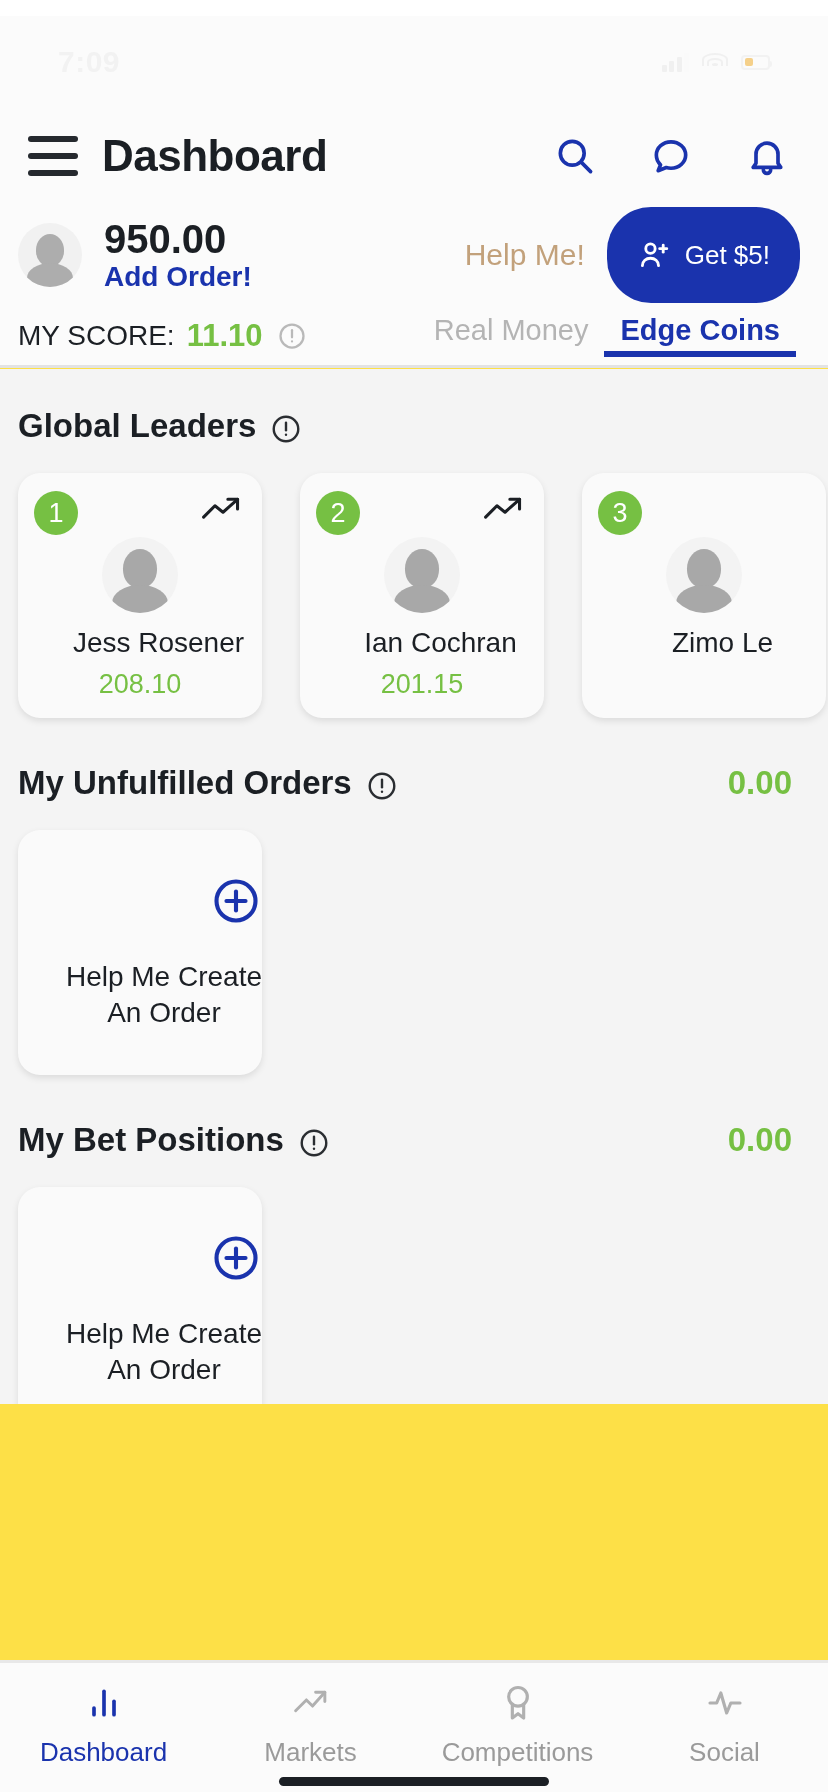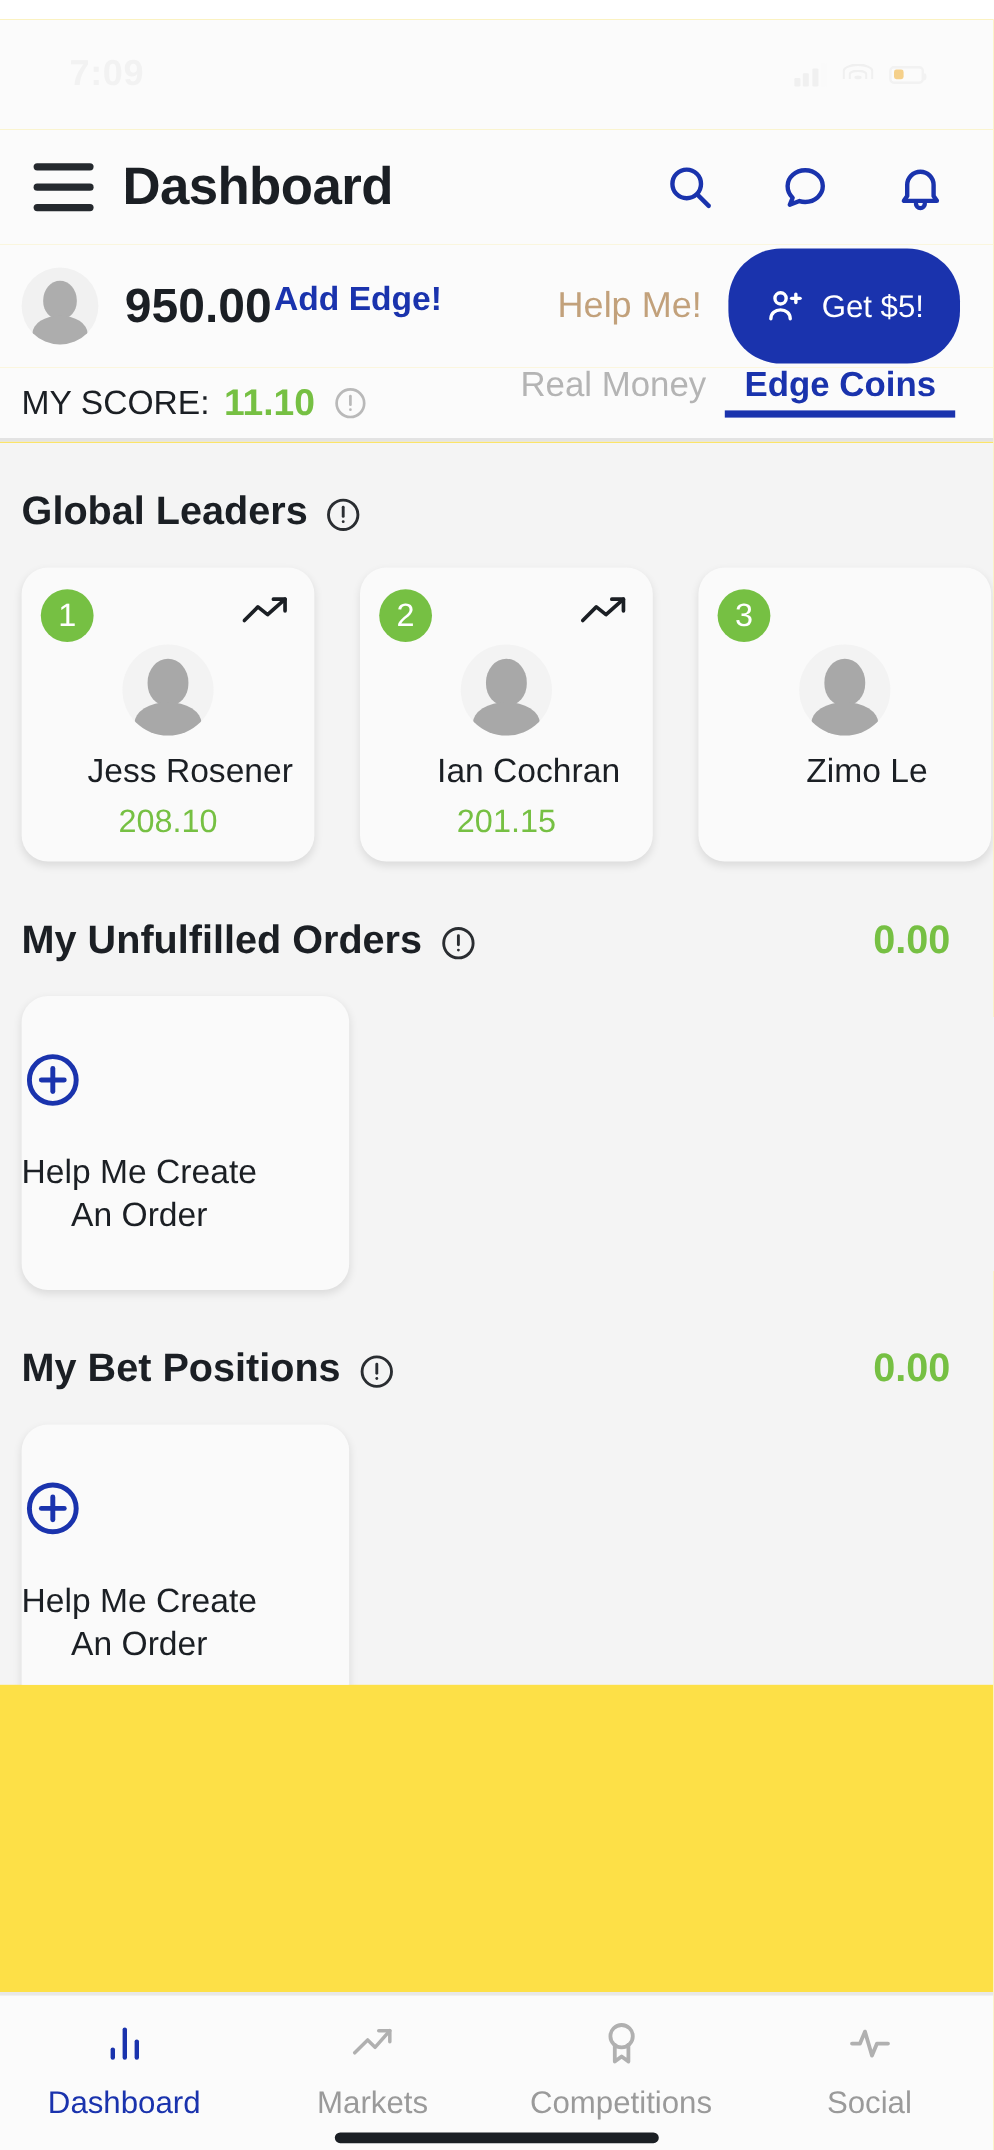--- a/index.html
+++ b/index.html
@@ -54,39 +54,39 @@
   .balance-row {
     position:absolute; top:188px; left:0; width:828px; height:102px;
     display:flex; align-items:center; padding:0 18px; background:#fbfbfb;
   }
   .avatar { width:64px; height:64px; border-radius:50%; background:#f1f1f1;
     overflow:hidden; position:relative; flex:0 0 auto; }
   .avatar .head { position:absolute; left:50%; transform:translateX(-50%); top:11px;
     width:28px; height:32px; border-radius:50% 50% 46% 46%; background:#adadad; }
   .avatar .body { position:absolute; left:50%; transform:translateX(-50%); bottom:-6px;
     width:46px; height:30px; border-radius:50% 50% 0 0; background:#adadad; }
-  .bal-text { margin-left:22px; display:flex; gap:2px; }
+  .bal-text { margin-left:22px; display:flex; flex-direction:column; gap:2px; }
   .bal-amount { font-size:40px; font-weight:600; color:#1b1f24; line-height:1.05; }
   .bal-add { font-size:28px; font-weight:600; color:#1a33ad; line-height:1.1; cursor:pointer; }
   .bal-right { margin-left:auto; display:flex; align-items:center; gap:22px; padding-right:10px; }
   .help-me { font-size:30px; color:#c2a17b; }
   .get5 { display:flex; align-items:center; gap:14px; background:#1a33ad;
     color:#fff; border-radius:44px; height:96px; padding:0 30px; cursor:pointer;
     font-size:26px; font-weight:500; }
 
   
   .score-row {
     position:absolute; top:290px; left:0; width:828px; height:62px;
     display:flex; align-items:center; padding:0 18px; background:#fbfbfb;
     border-bottom:3px solid #e3e3e3;
   }
   .score-label { font-size:28px; color:#1b1f24; }
   .score-value { font-size:31px; font-weight:600; color:#76c043; margin-left:12px; }
   .info-ico { margin-left:14px; display:inline-flex; cursor:pointer; }
-  .tabs { margin-left:auto; display:flex; align-items:flex-start; height:62px; gap:0; }
+  .tabs { margin-left:auto; display:flex; align-items:center; height:62px; gap:0; }
   .tab { font-size:29px; padding:0 16px 10px; cursor:pointer; }
   .tab.inactive { color:#b4b4b4; }
   .tab.active { color:#1a33ad; font-weight:600; border-bottom:6px solid #1a33ad;
     padding-bottom:4px; margin-right:14px; }
 
   
   .content { position:absolute; top:353px; left:0; width:828px; height:1035px;
     background:#f4f4f4; overflow:hidden; }
   .sec-head { display:flex; align-items:flex-end; padding:0 18px; }
   .sec-title { font-size:33px; font-weight:700; color:#1b1f24; }
@@ -106,23 +106,23 @@
     margin:44px auto 0; position:relative; overflow:hidden; }
   .lav .head { position:absolute; left:50%; transform:translateX(-50%); top:12px;
     width:34px; height:39px; border-radius:50% 50% 46% 46%; background:#a8a8a8; }
   .lav .body { position:absolute; left:50%; transform:translateX(-50%); bottom:-8px;
     width:56px; height:36px; border-radius:50% 50% 0 0; background:#a8a8a8; }
   .lname { text-align:center; font-size:28px; color:#1b1f24; margin-top:14px;
     white-space:nowrap;padding-left:37px; }
   .lscore { text-align:center; font-size:27px; color:#76c043; margin-top:10px; }
 
   
-  .create-card { width:273px; height:245px; background:#fafafa; border-radius:22px;
+  .create-card { width:244px; height:245px; background:#fafafa; border-radius:22px;
     box-shadow:0 3px 7px rgba(0,0,0,.10); margin:28px 0 0 18px;
-    display:flex; flex-direction:column; align-items:flex-start; justify-content:center;
+    display:flex; flex-direction:column; align-items:flex-end; justify-content:center;
     cursor:pointer; }
   .plus-ico { margin-bottom:28px; }
   .create-label { font-size:28px; color:#1b1f24; text-align:center; line-height:1.28; }
 
   
   .bottomnav { position:absolute; left:0; bottom:0; width:828px; height:148px;
     background:#fbfbfb; border-top:3px solid #e8e8e8; display:flex; }
   .navitem { flex:1; display:flex; flex-direction:column; align-items:center;
     justify-content:flex-start; padding-top:20px; gap:14px; cursor:pointer; }
   .navlabel { font-size:26px; }
@@ -184,21 +184,21 @@
     </div>
   </div>
 
   <div class="balance-row">
     <div class="avatar">
       <div class="head"></div>
         <div class="body"></div>
     </div>
     <div class="bal-text">
       <div class="bal-amount">950.00</div>
-      <div class="bal-add">Add Edge!</div>
+      <div class="bal-add">Add Order!</div>
     </div>
     <div class="bal-right">
       <div class="help-me">Help Me!</div>
       <div class="get5">
         <svg width="34" height="34" viewBox="0 0 24 24" fill="none" stroke="#ffffff" stroke-width="2" stroke-linecap="round" stroke-linejoin="round">
           <circle cx="9.5" cy="7.5" r="3.3"></circle>
             <path d="M3.8 19.5c0-3.2 2.6-5.2 5.7-5.2s5.7 2 5.7 5.2"></path>
           <line x1="18.5" y1="5" x2="18.5" y2="10"></line>
             <line x1="16" y1="7.5" x2="21" y2="7.5"></line>
         </svg>

